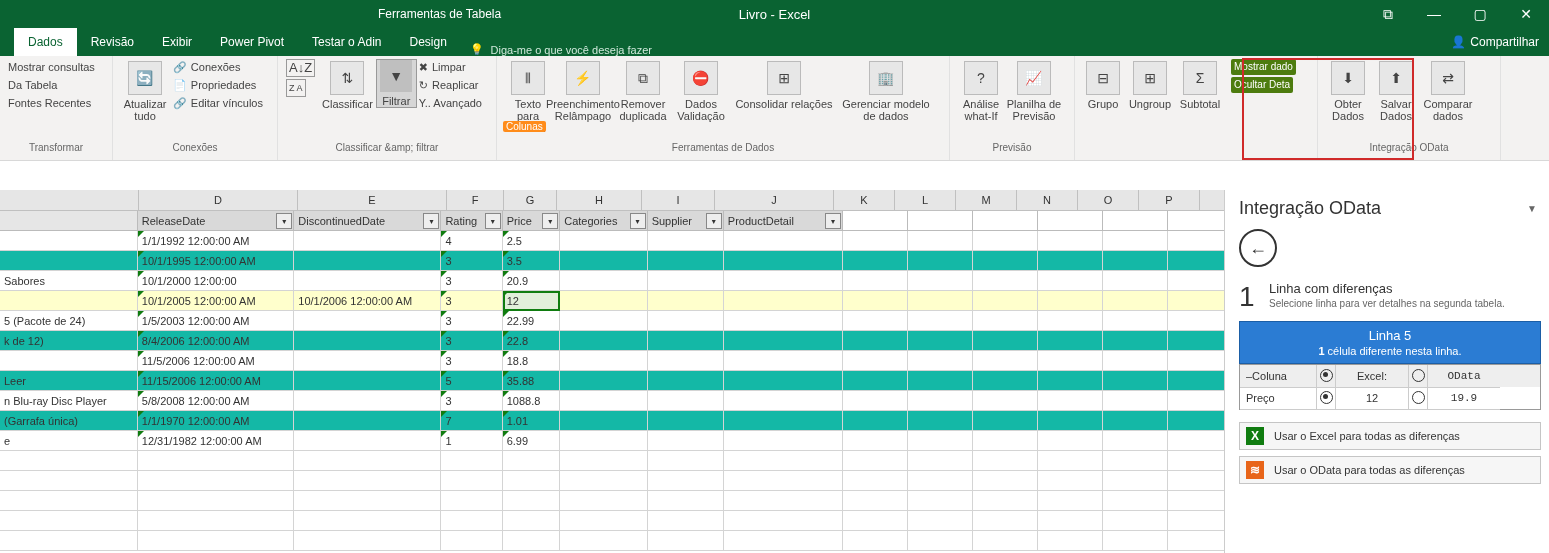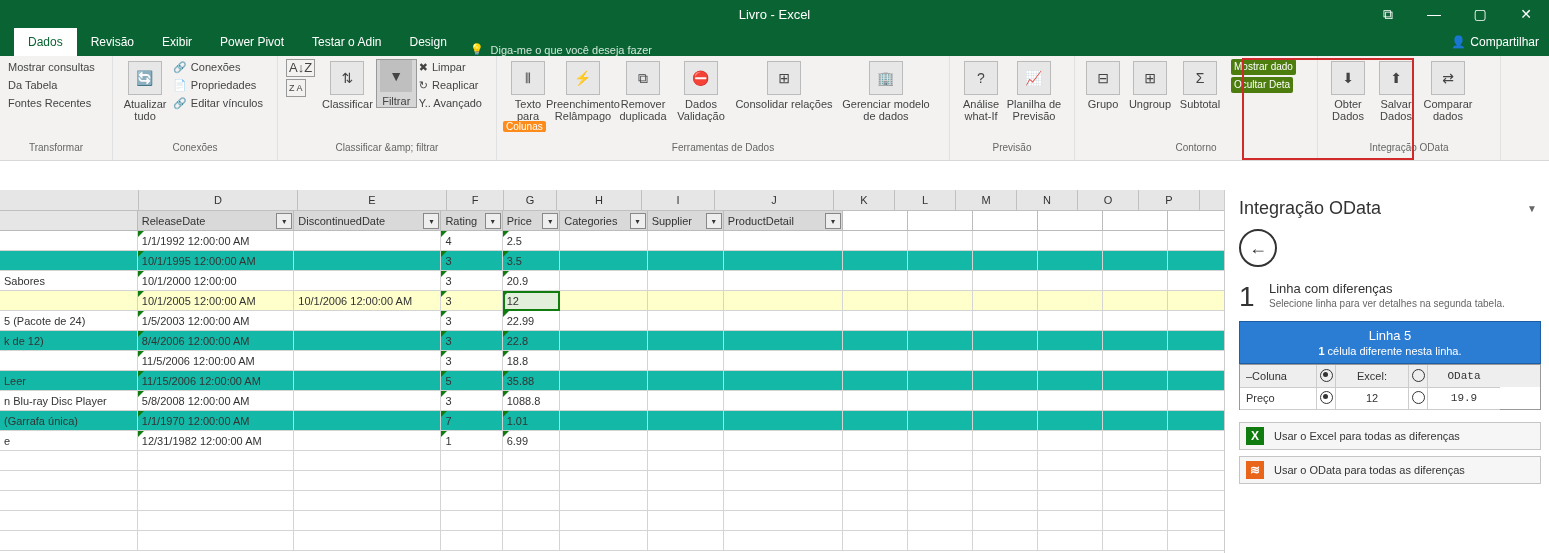--- a/index.html
+++ b/index.html
@@ -84,20 +84,21 @@
 .w-L{width:60px;}
 .w-M{width:60px;}
 .w-N{width:60px;}
 .w-O{width:60px;}
 .w-P{width:60px;}
 </style>
 </head>
 <body>
 
 <div class="titlebar">
+  <div class="tool-tab">Ferramentas de Tabela</div>
   <div class="doc-title">Livro - Excel</div>
   <div class="win-controls">
     <div>⧉</div>
     <div>—</div>
     <div>▢</div>
     <div>✕</div>
   </div>
 </div>
 
 <div class="ribbon-tabs">
@@ -257,21 +258,20 @@
       </div>
       <div class="col" style="margin-left:4px;">
         <div class="item">
             <span class="highlight-red">Mostrar dado</span>
           </div>
         <div class="item">
             <span class="highlight-red">Ocultar Deta</span>
           </div>
       </div>
     </div>
-    <div class="group-label">Contorno</div>
   </div>
 
   <div class="group" style="width:170px;">
     <div class="group-body">
       <div class="big-btn" style="width:48px;">
         <div class="ico">⬇</div>
         <span>Obter Dados</span>
       </div>
       <div class="big-btn" style="width:48px;">
         <div class="ico">⬆</div>

